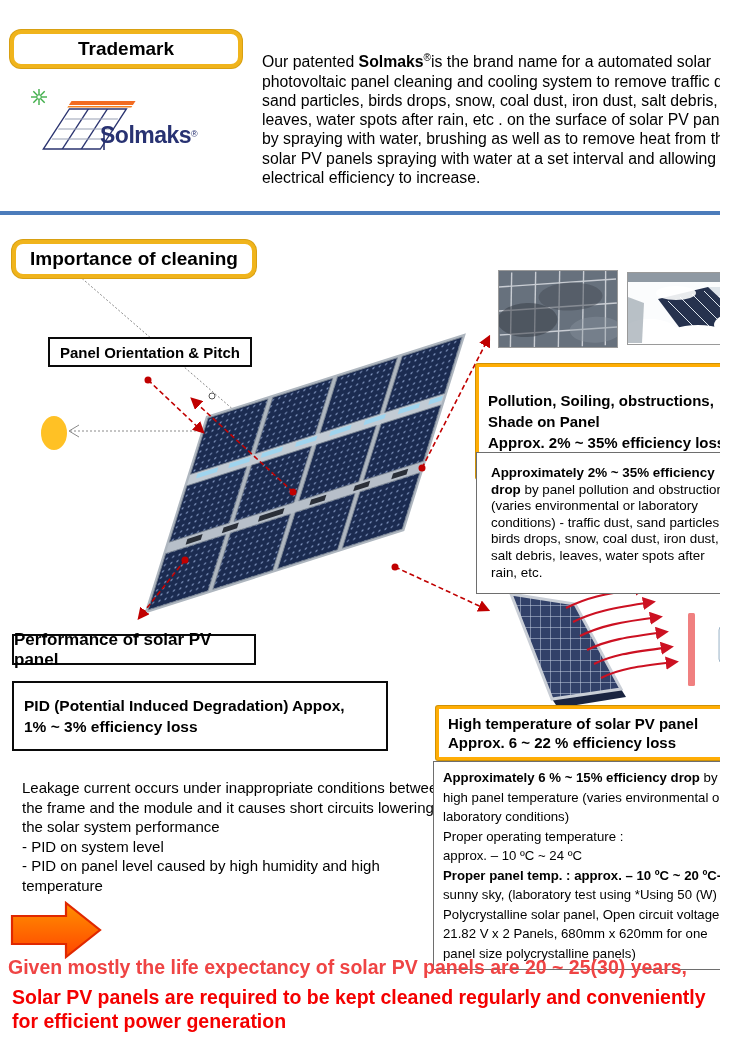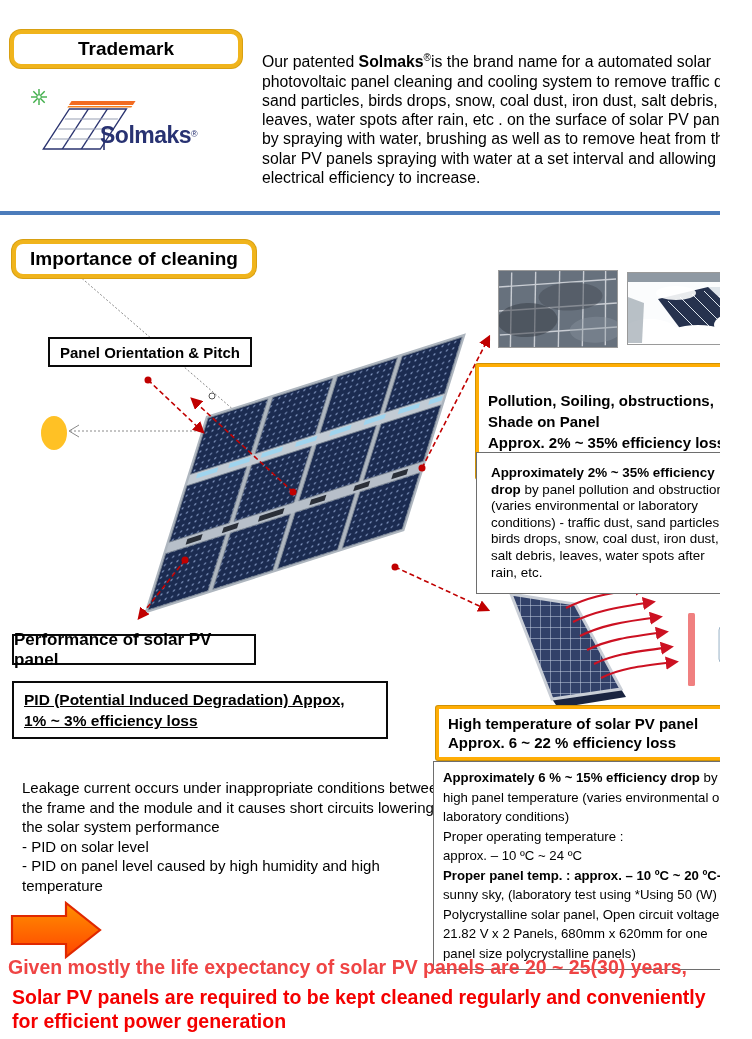--- a/index.html
+++ b/index.html
@@ -242,26 +242,26 @@
   </div>
 
   <div class="abs gray-box" style="left:476px;top:452px;width:252px;padding:6px 8px;">
     <p class="smalltext"><b>Approximately 2% ~ 35% efficiency drop</b><span> by panel pollution and obstructions (varies environmental or laboratory conditions) - traffic dust, sand particles, birds drops, snow, coal dust, iron dust, salt debris, leaves, water spots after rain, etc.</span></p>
   </div>
 
   <div class="abs black-box" style="left:12px;top:634px;width:240px;height:27px;display:flex;align-items:center;justify-content:center;font-size:17px;">
     <span>Performance of solar PV panel</span>
   </div>
 
-  <div class="abs black-box" style="left:12px;top:681px;width:352px;padding:6px 10px;font-size:15.5px;line-height:21px;text-decoration:underline;">
+  <div class="abs black-box" style="left:12px;top:681px;width:352px;padding:12px 10px;font-size:15.5px;line-height:21px;">
     <div>PID (Potential Induced Degradation) Appox,</div>
     <div>1% ~ 3% efficiency loss</div>
   </div>
 
-  <p class="abs leak" style="left:22px;top:778px;width:436px;"><span>Leakage current occurs under inappropriate conditions between the frame and the module and it causes short circuits lowering the solar system performance</span><br><span>- PID on solar level</span><br><span>- PID on panel level caused by high humidity and high temperature</span></p>
+  <p class="abs leak" style="left:22px;top:778px;width:436px;"><span>Leakage current occurs under inappropriate conditions between the frame and the module and it causes short circuits lowering the solar system performance</span><br><span>- PID on system level</span><br><span>- PID on panel level caused by high humidity and high temperature</span></p>
 
   <div class="abs gold-square" style="left:436px;top:706px;width:288px;padding:5px 9px;line-height:19px;">
     <div>High temperature of solar PV panel</div>
     <div>Approx. 6 ~ 22 % efficiency loss</div>
   </div>
 
   <div class="abs gray-box" style="left:433px;top:761px;width:295px;padding:6px 9px;">
     <p class="httext"><b>Approximately 6 % ~ 15% efficiency drop</b><span> by high panel temperature (varies environmental or laboratory conditions)</span><br><span>Proper operating temperature :</span><br><span>approx. – 10 ºC ~ 24 ºC</span><br><b>Proper panel temp. : approx. – 10 ºC ~ 20 ºC-</b><span>sunny sky, (laboratory test using *Using 50 (W) Polycrystalline solar panel, Open circuit voltage 21.82 V x 2 Panels, 680mm x 620mm for one panel size polycrystalline panels)</span></p>
   </div>
 

